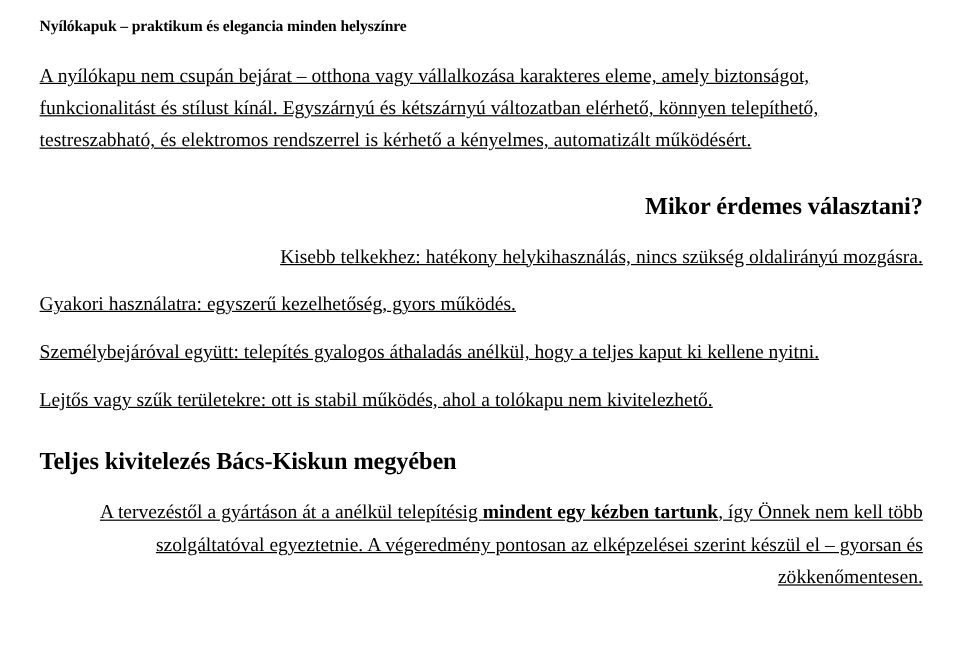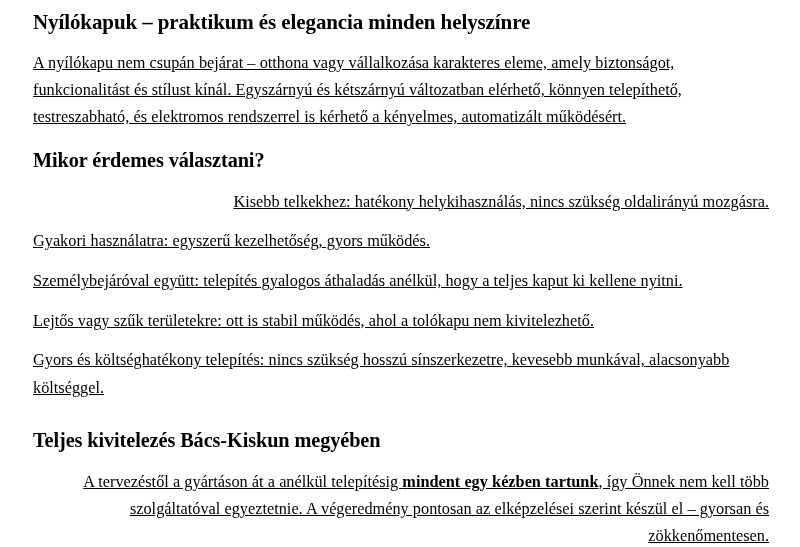--- a/index.html
+++ b/index.html
@@ -27,40 +27,40 @@
 
   .content {
     position: absolute;
     left: 33px;
     top: 0;
     width: 736px;
   }
 
   
   .article-title {
-    font-size: 21px;
+    font-size: 13px;
     font-weight: bold;
     line-height: 22px;
     margin: 0;
     padding-top: 11px;
     letter-spacing: -0.1px;
     white-space: nowrap;
   }
 
   
   .section-heading {
     font-size: 20.3px;
     font-weight: bold;
     line-height: 26px;
     margin: 0;
     letter-spacing: -0.1px;
     white-space: nowrap;
   }
 
-  .heading-gap-1 { margin-top: 16px; }
+  .heading-gap-1 { margin-top: 28px; text-align: right; }
   .heading-gap-2 { margin-top: 26px; }
 
   
   .para {
     font-size: 16.3px;
     line-height: 27.2px;
     margin: 0;
     text-align: left;
     letter-spacing: 0.0px;
     word-spacing: 0.1px;
@@ -87,20 +87,19 @@
     <h2 class="section-heading heading-gap-1">Mikor érdemes választani?</h2>
 
     <p class="para para-after-heading">Kisebb telkekhez: hatékony helykihasználás, nincs szükség oldalirányú mozgásra.</p>
 
     <p class="para">Gyakori használatra: egyszerű kezelhetőség, gyors működés.</p>
 
     <p class="para">Személybejáróval együtt: telepítés gyalogos áthaladás anélkül, hogy a teljes kaput ki kellene nyitni.</p>
 
     <p class="para">Lejtős vagy szűk területekre: ott is stabil működés, ahol a tolókapu nem kivitelezhető.</p>
 
-    <p class="para">Gyors és költséghatékony telepítés: nincs szükség hosszú sínszerkezetre, kevesebb munkával, alacsonyabb költséggel.</p>
 
     <h2 class="section-heading heading-gap-2">Teljes kivitelezés Bács-Kiskun megyében</h2>
 
     <p class="para para-after-heading"><span>A tervezéstől a gyártáson át a anélkül telepítésig </span><b>mindent egy kézben tartunk</b><span>, így Önnek nem kell több szolgáltatóval egyeztetnie. A végeredmény pontosan az elképzelései szerint készül el – gyorsan és zökkenőmentesen.</span></p>
 
   </div>
 </div>
 
 </body></html>

